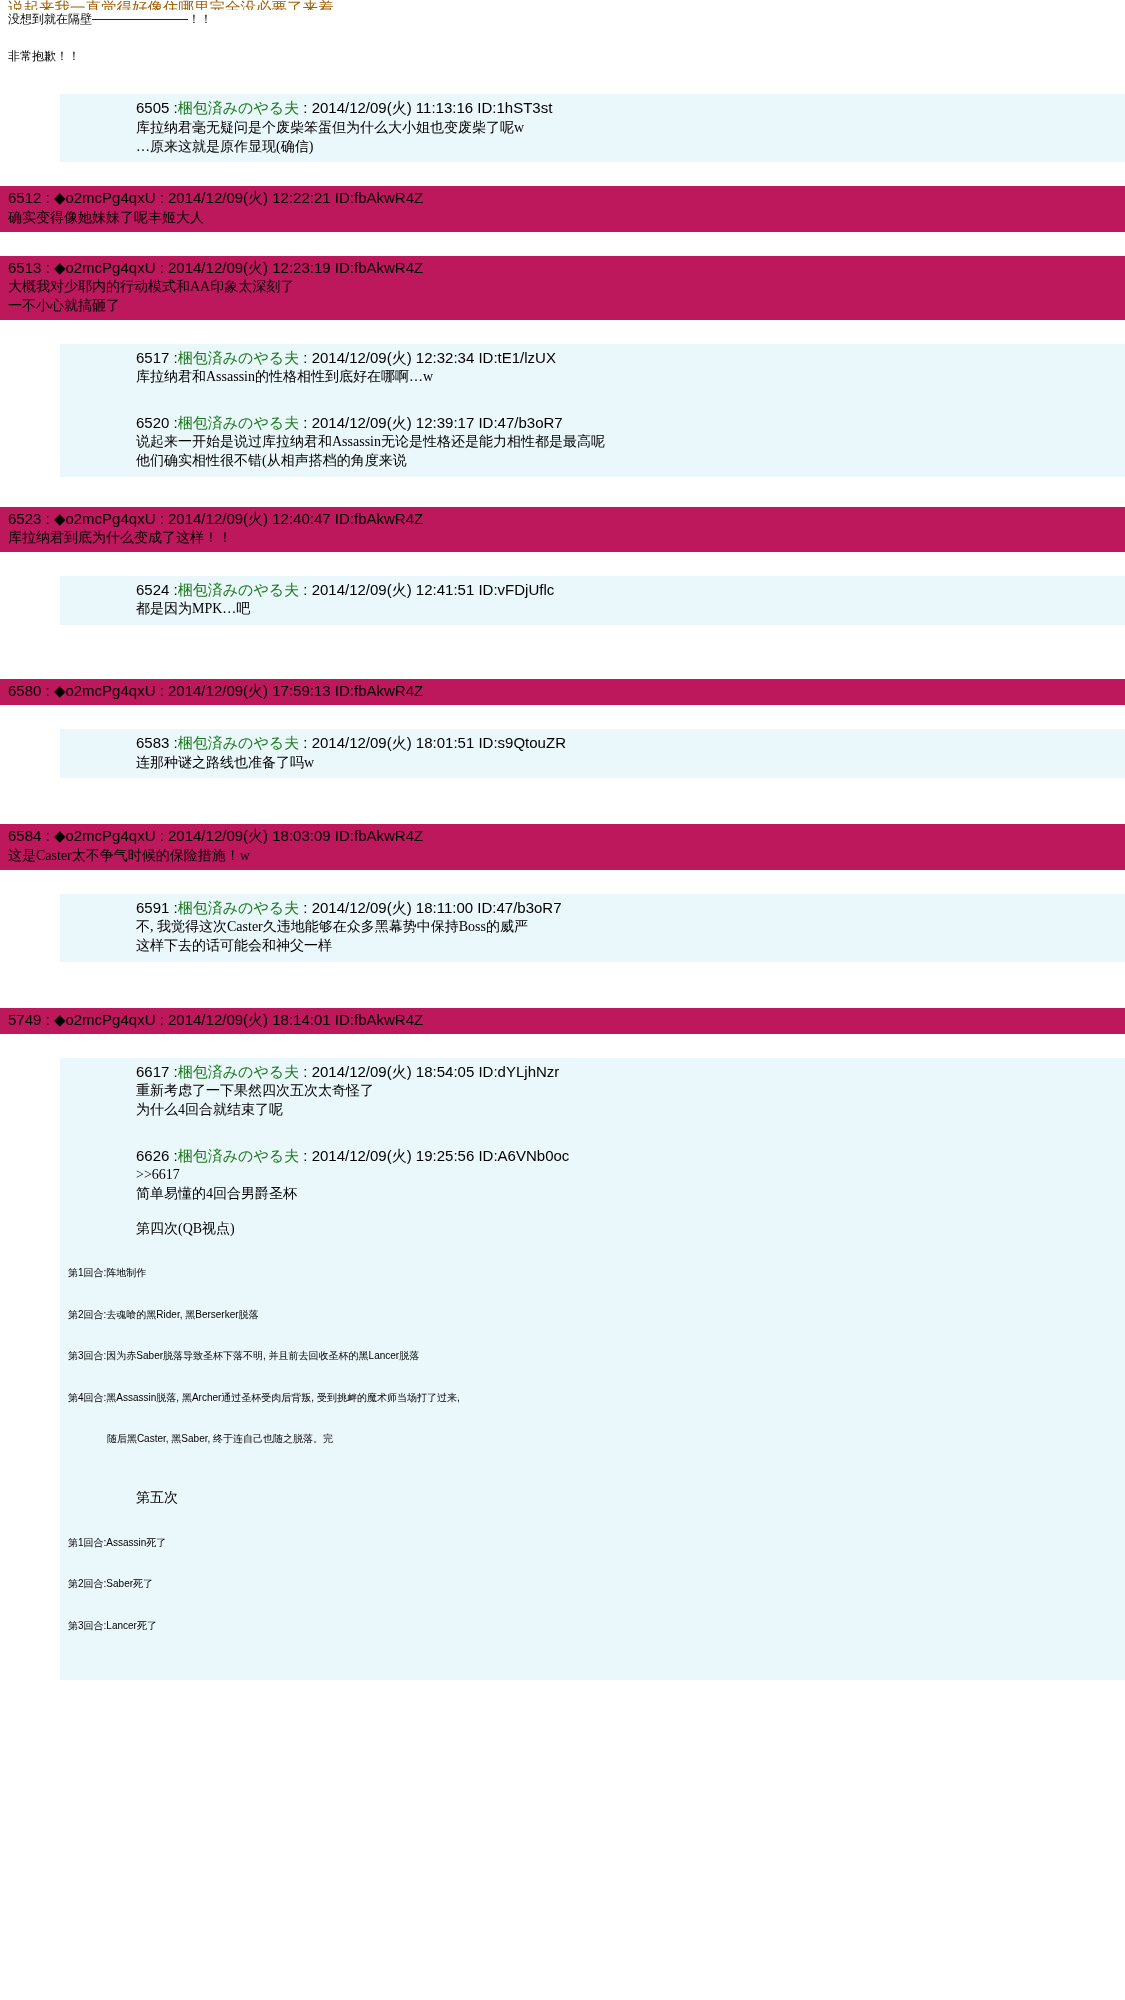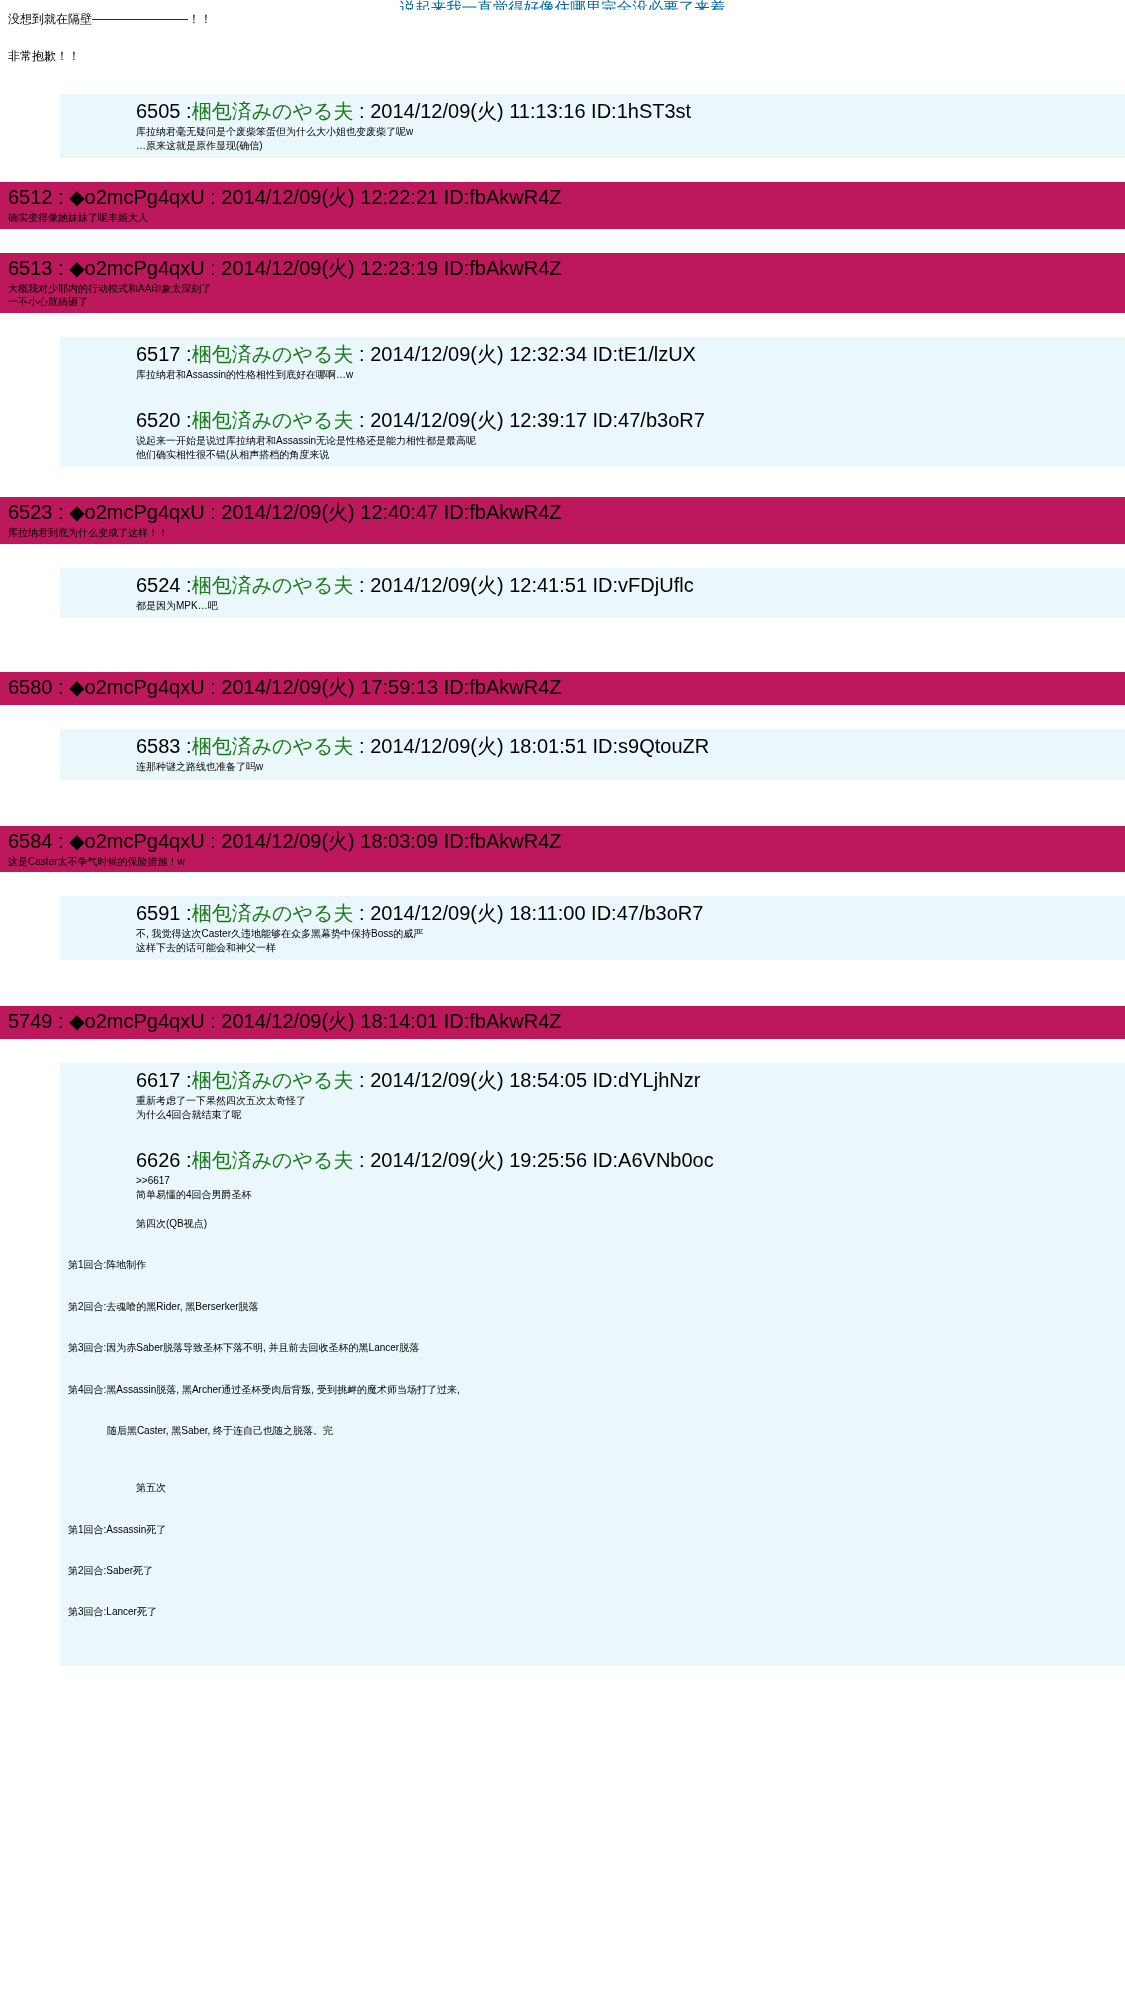--- a/index.html
+++ b/index.html
@@ -21,24 +21,23 @@
     background: #ffffff;
     overflow: hidden;
   }
   
   .top-fragment {
     padding: 0 8px;
   }
   .top-line-clipped {
     height: 10px;
     overflow: hidden;
-    color: #0369a1;
+    color: #a16207;
     font-size: 15.5px;
     line-height: 1;
-    text-align: center;
   }
   .top-line {
     font-size: 12px;
     color: #000;
     padding-top: 1px;
   }
 
   
   .post {
     padding: 2px 8px 2px 8px;
@@ -46,34 +45,35 @@
   .post.indented {
     margin-left: 60px;
     background: #eaf7fb;
     padding: 4px 8px 6px 8px;
   }
   .post.outer {
     background: #be185d;
     padding: 2px 8px 4px 8px;
   }
   .post-head {
-    font-size: 20px;
+    font-size: 15px;
     color: #000;
     white-space: nowrap;
   }
   .post.indented .post-head {
     padding-left: 68px;
   }
   .post.indented .post-body {
     padding-left: 68px;
   }
   .post-body {
-    font-size: 10px;
+    font-size: 14px;
     color: #000;
     white-space: pre-wrap;
+    font-family: Liberation Serif, serif;
   }
   .trip {
     color: #000;
   }
   .name-green {
     color: #1a7a1a;
   }
   .idtext { color: #000; }
   .quote { color: #000; }
   .band-wrap {

